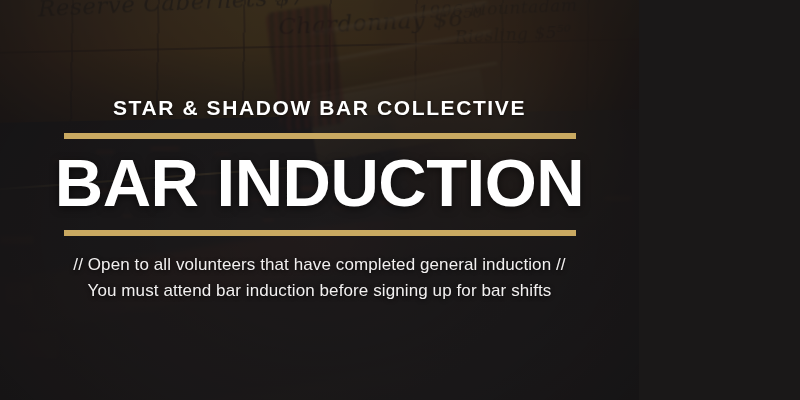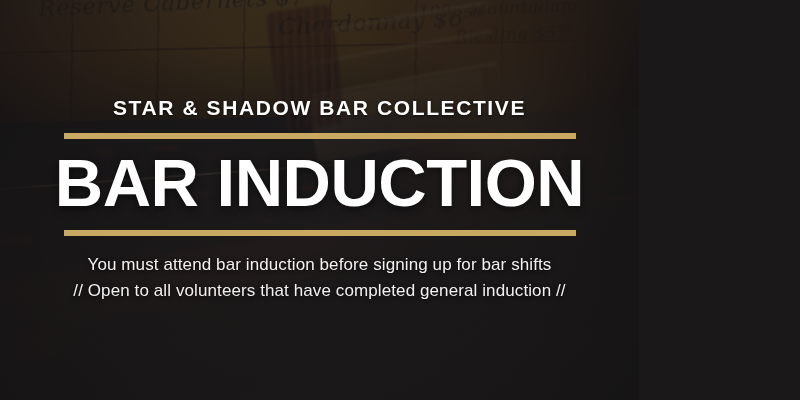--- a/index.html
+++ b/index.html
@@ -280,18 +280,18 @@
 
     <div class="rule top"></div>
 
     <h1 class="title">
       <span class="line">BAR INDUCTION</span>
     </h1>
 
     <div class="rule bottom"></div>
 
     <div class="sub">
+      <span class="line">// Open to all volunteers that have completed general induction //</span>
       <span class="line">You must attend bar induction before signing up for bar shifts</span>
-      <span class="line">// Open to all volunteers that have completed general induction //</span>
     </div>
 
   </div>
 </div>
 
 </body></html>

